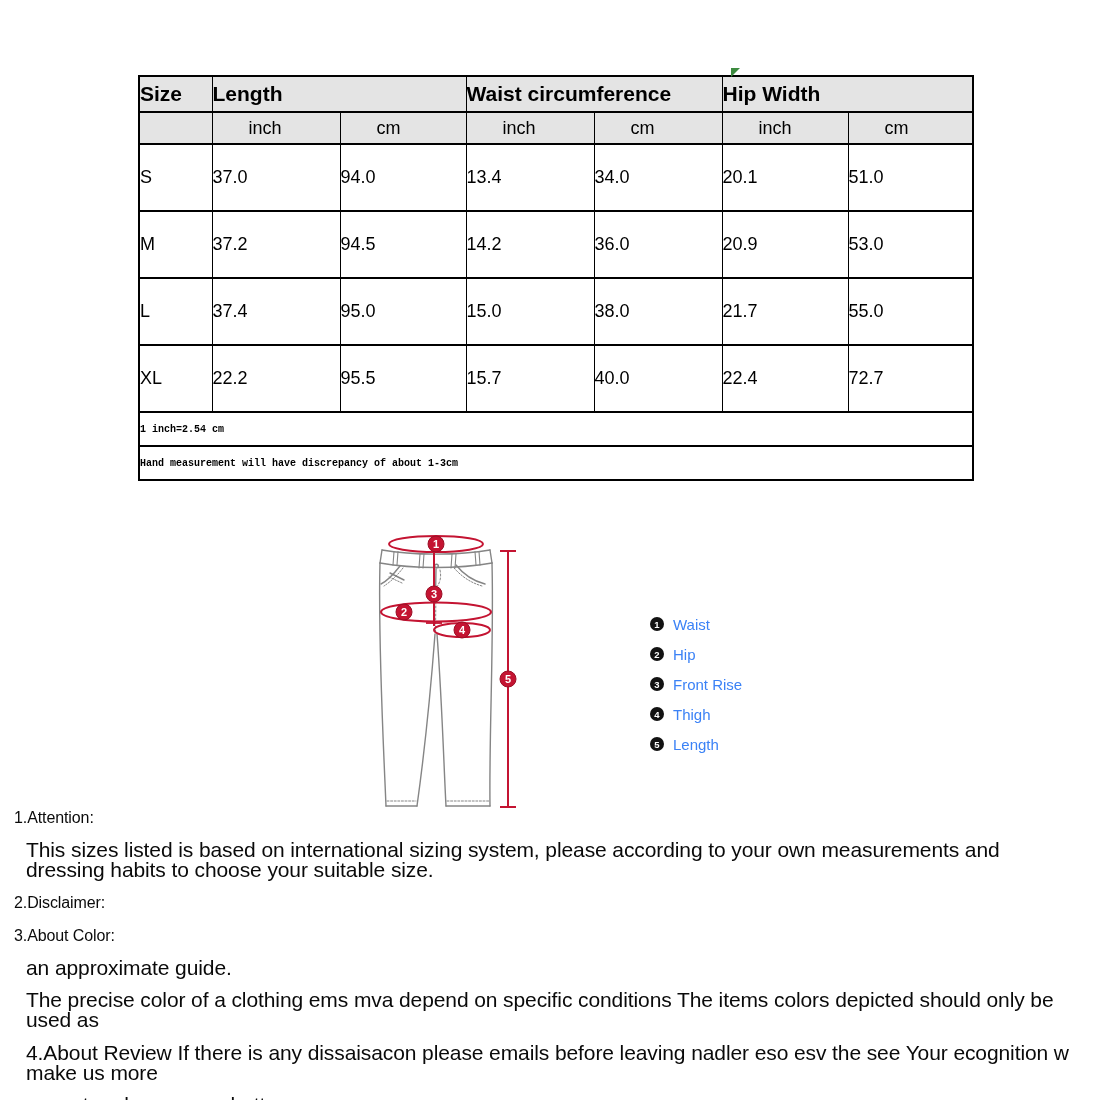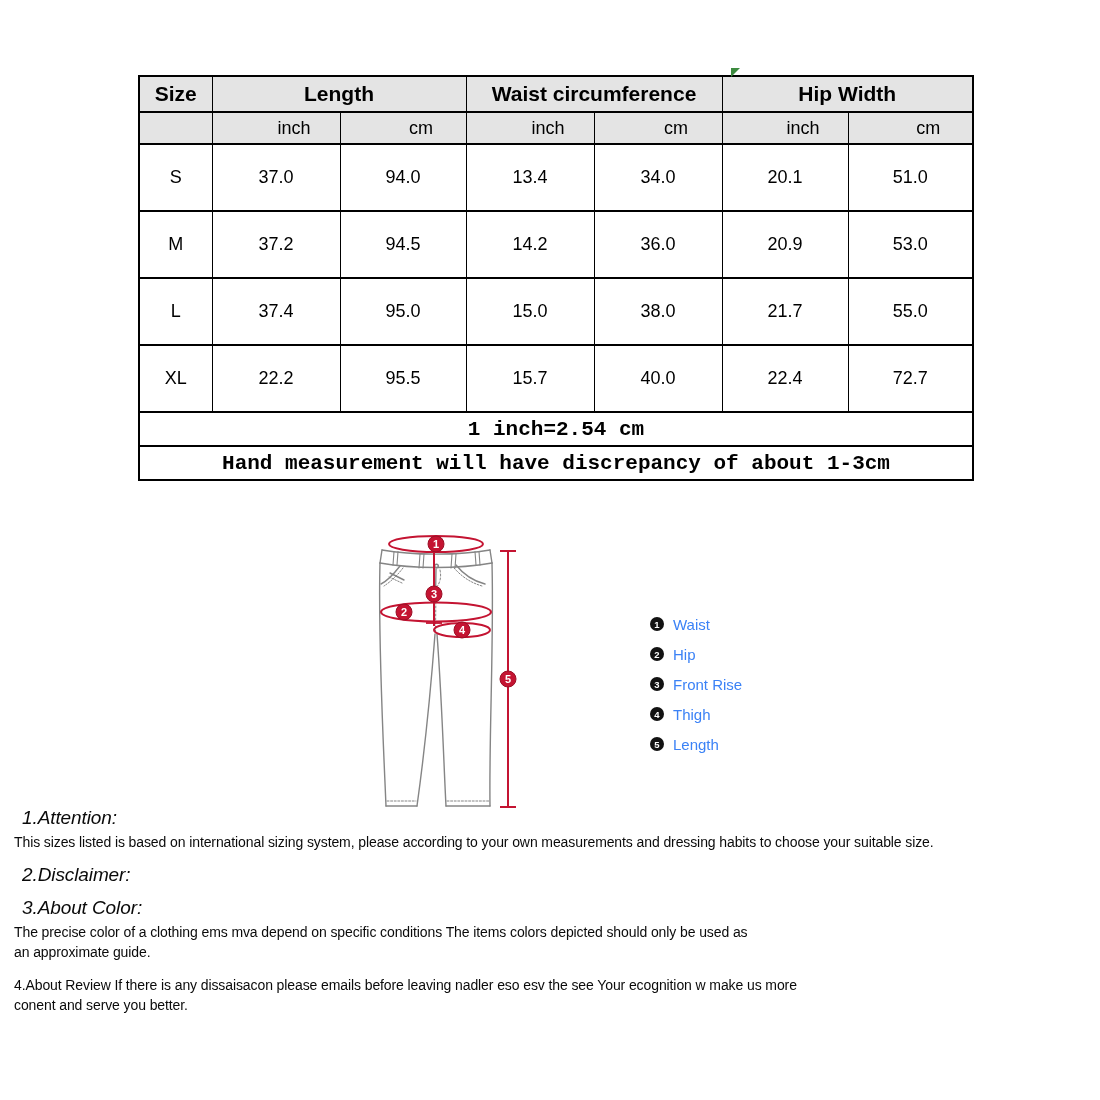--- a/index.html
+++ b/index.html
@@ -10,51 +10,51 @@
 
   
   table.size-table {
     position:absolute; left:138px; top:75px;
     border-collapse:collapse; table-layout:fixed;
     border:2px solid #000;
   }
   .size-table th, .size-table td {
     border-left:1px solid #000; border-right:1px solid #000;
     border-top:2px solid #000; border-bottom:2px solid #000;
-    text-align:center; vertical-align:middle; padding:0;
+    text-align:left; vertical-align:middle; padding:0;
     font-family:"Liberation Sans", sans-serif;
   }
   .size-table .group-row th { background:#e4e4e4; font-size:21px; font-weight:bold; height:34px; }
   .size-table .unit-row th  { background:#e4e4e4; font-size:18px; font-weight:normal; height:30px;padding-left:36px; }
   .size-table .data-row td  { font-size:18px; height:65px; background:#fff; }
   .size-table .foot-row td  {
     height:32px; background:#fff;
-    font-family:"Liberation Mono", monospace; font-weight:bold; font-size:21px;
+    font-family:"Liberation Mono", monospace; font-weight:bold; font-size:10px;
   }
 
   
   .corner-marker { position:absolute; left:731px; top:68px; }
 
   
   .pants-wrap { position:absolute; left:360px; top:520px; width:190px; height:300px; }
 
   .legend { position:absolute; left:650px; top:609px; }
   .legend-item { display:flex; align-items:center; height:30px; }
   .legend-dot {
     width:14px; height:14px; border-radius:50%; background:#121212; color:#fff;
     font-size:9.5px; font-weight:bold; display:flex; align-items:center; justify-content:center;
     margin-right:9px; flex:0 0 auto;
   }
   .legend-label { font-size:15px; color:#3b82f6; }
 
   
   .notes { position:absolute; left:14px; top:808px; width:1078px; letter-spacing:-0.1px; }
   .note-section { margin:0 0 13px 0; }
-  .note-heading { margin:0 0 4px 8px; font-size:19px; line-height:20px; color:#0a0a0a;font-style:italic; }
-  .note-line    { margin:0; font-size:14px; line-height:20px; color:#0a0a0a; }
+  .note-heading { margin:0 0 4px 0; font-size:16px; line-height:20px; color:#0a0a0a; }
+  .note-line    { margin:12px; font-size:21px; line-height:20px; color:#0a0a0a; }
 </style>
 </head>
 <body>
 
 <div class="page">
 
   <table class="size-table">
     <colgroup>
       <col style="width:73px">
         <col style="width:128px">
@@ -226,22 +226,22 @@
   <div class="notes">
     <div class="note-section">
       <p class="note-heading">1.Attention:</p>
       <p class="note-line">This sizes listed is based on international sizing system, please according to your own measurements and dressing habits to choose your suitable size.</p>
     </div>
     <div class="note-section">
       <p class="note-heading">2.Disclaimer:</p>
     </div>
     <div class="note-section">
       <p class="note-heading">3.About Color:</p>
+      <p class="note-line">an approximate guide.</p>
       <p class="note-line">The precise color of a clothing ems mva depend on specific conditions The items colors depicted should only be used as</p>
-      <p class="note-line">an approximate guide.</p>
     </div>
     <div class="note-section">
       <p class="note-line">4.About Review If there is any dissaisacon please emails before leaving nadler eso esv the see Your ecognition w make us more</p>
       <p class="note-line">conent and serve you better.</p>
     </div>
   </div>
 
 </div>
 
 </body></html>

